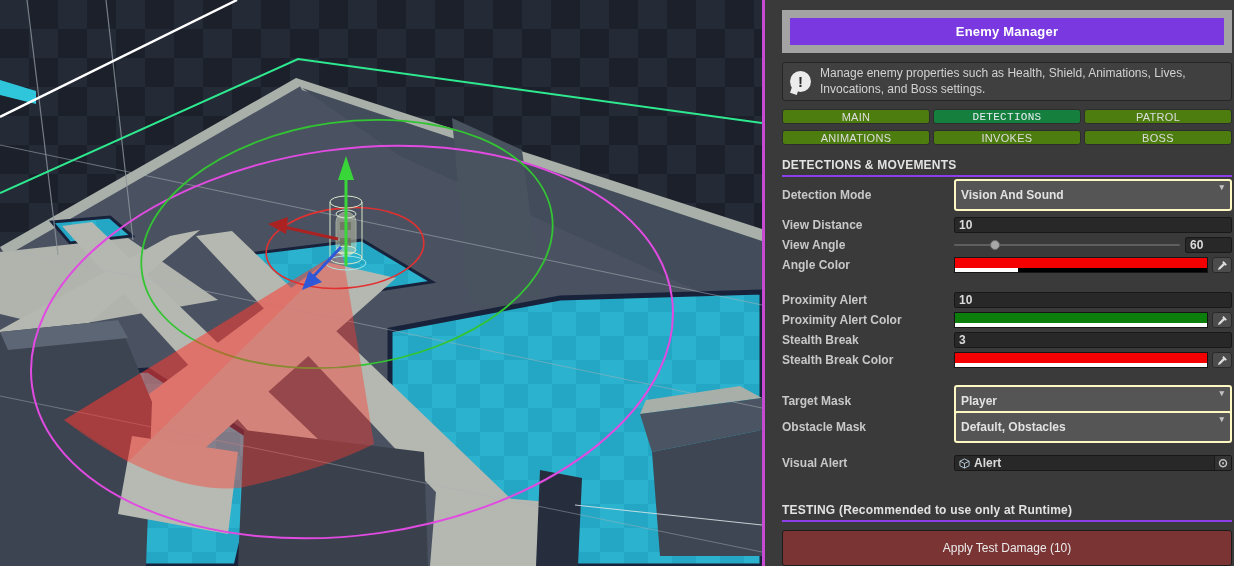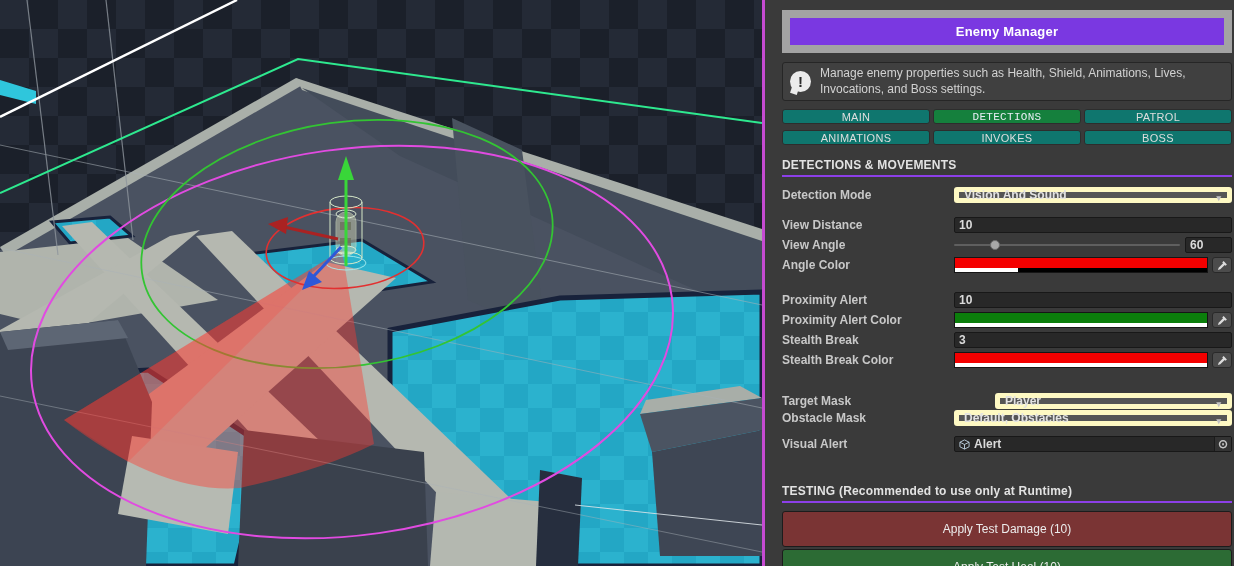--- a/index.html
+++ b/index.html
@@ -32,37 +32,37 @@
   }
   .info-icon::after {
     content:""; position:absolute; left:1px; bottom:-2px; width:7px; height:7px;
     background:#ececec; transform:rotate(18deg);
   }
   .help-text { font-size:12px; line-height:1.3; color:#d2d2d2; }
   .tabs {
     margin-top:8px; display:grid; grid-template-columns:repeat(3,1fr); gap:6px 3px;
   }
   .tab {
-    height:15px; background:#0f766e; border:1px solid #2d2d2d; border-radius:3px;
+    height:15px; background:#4d7c0f; border:1px solid #2d2d2d; border-radius:3px;
     display:flex; align-items:center; justify-content:center; font-size:11px; color:#dedede;
     letter-spacing:.3px; cursor:pointer;
   }
   .tab.selected { background:#4a6f97; color:#e8eef5; }
   .section-title { margin-top:13px; font-weight:bold; font-size:12px; color:#e2e2e2; letter-spacing:.2px; }
   .section-rule { height:2px; margin-top:3px; margin-bottom:10px; background:#8c3fe8; }
   .prop-row { display:flex; align-items:center; height:16px; margin-bottom:4px;font-weight:bold; }
   .prop-label { width:172px; flex:none; font-size:12px; color:#c8c8c8; }
   .prop-field { flex:1; display:flex; align-items:center; min-width:0; }
   .gap-s { height:10px; } .gap-m { height:15px; } .gap-l { height:21px; }
   .textfield {
     flex:1; height:16px; background:#282828; border:1px solid #181818; border-radius:2px;
     color:#dadada; font-size:12px; line-height:14px; padding:0 4px; display:flex; align-items:center;
   }
   .dropdown {
-    flex:1; height:16px; background:#555; border:5px solid #fef9c3; border-radius:3px;
+    flex:1; height:32px; background:#555; border:2px solid #fef9c3; border-radius:3px;
     color:#e2e2e2; font-size:12px; display:flex; align-items:center; padding:0 5px; position:relative;
     cursor:pointer;
   }
   .dd-arrow { position:absolute; right:6px; top:1px; font-size:9px; color:#c2c2c2; }
   .slider-wrap { flex:1; display:flex; align-items:center; }
   .slider { flex:1; position:relative; height:16px; cursor:pointer; }
   .slider .track { position:absolute; left:0; right:0; top:7px; height:2px; background:#5f5f5f; border-radius:1px; }
   .slider .handle {
     position:absolute; top:3px; left:calc(18% - 5px); width:10px; height:10px;
     background:#a8a8a8; border:1px solid #6d6d6d; border-radius:50%;
@@ -309,31 +309,31 @@
         </div>
         <div class="eyedrop">
           <svg width="11" height="11" viewBox="0 0 12 12">
               <path d="M7.2 1.2 L10.8 4.8 L9.3 6.3 L8.4 5.4 L3.6 10.2 L1 11 L1.8 8.4 L6.6 3.6 L5.7 2.7 Z" fill="#dcdcdc"></path>
             </svg>
         </div>
       </div>
     </div>
     <div class="gap-l"></div>
 
-    <div class="prop-row" style="margin-bottom:1px;gap:41px;">
+    <div class="prop-row" style="margin-bottom:10px;">
       <div class="prop-label">Target Mask</div>
       <div class="prop-field">
         <div class="dropdown">
           <span>Player</span>
           <span class="dd-arrow">▾</span>
         </div>
       </div>
     </div>
 
-    <div class="prop-row" style="margin-bottom:10px;">
+    <div class="prop-row" style="margin-bottom:20px;">
       <div class="prop-label">Obstacle Mask</div>
       <div class="prop-field">
         <div class="dropdown">
           <span>Default, Obstacles</span>
           <span class="dd-arrow">▾</span>
         </div>
       </div>
     </div>
 
 

